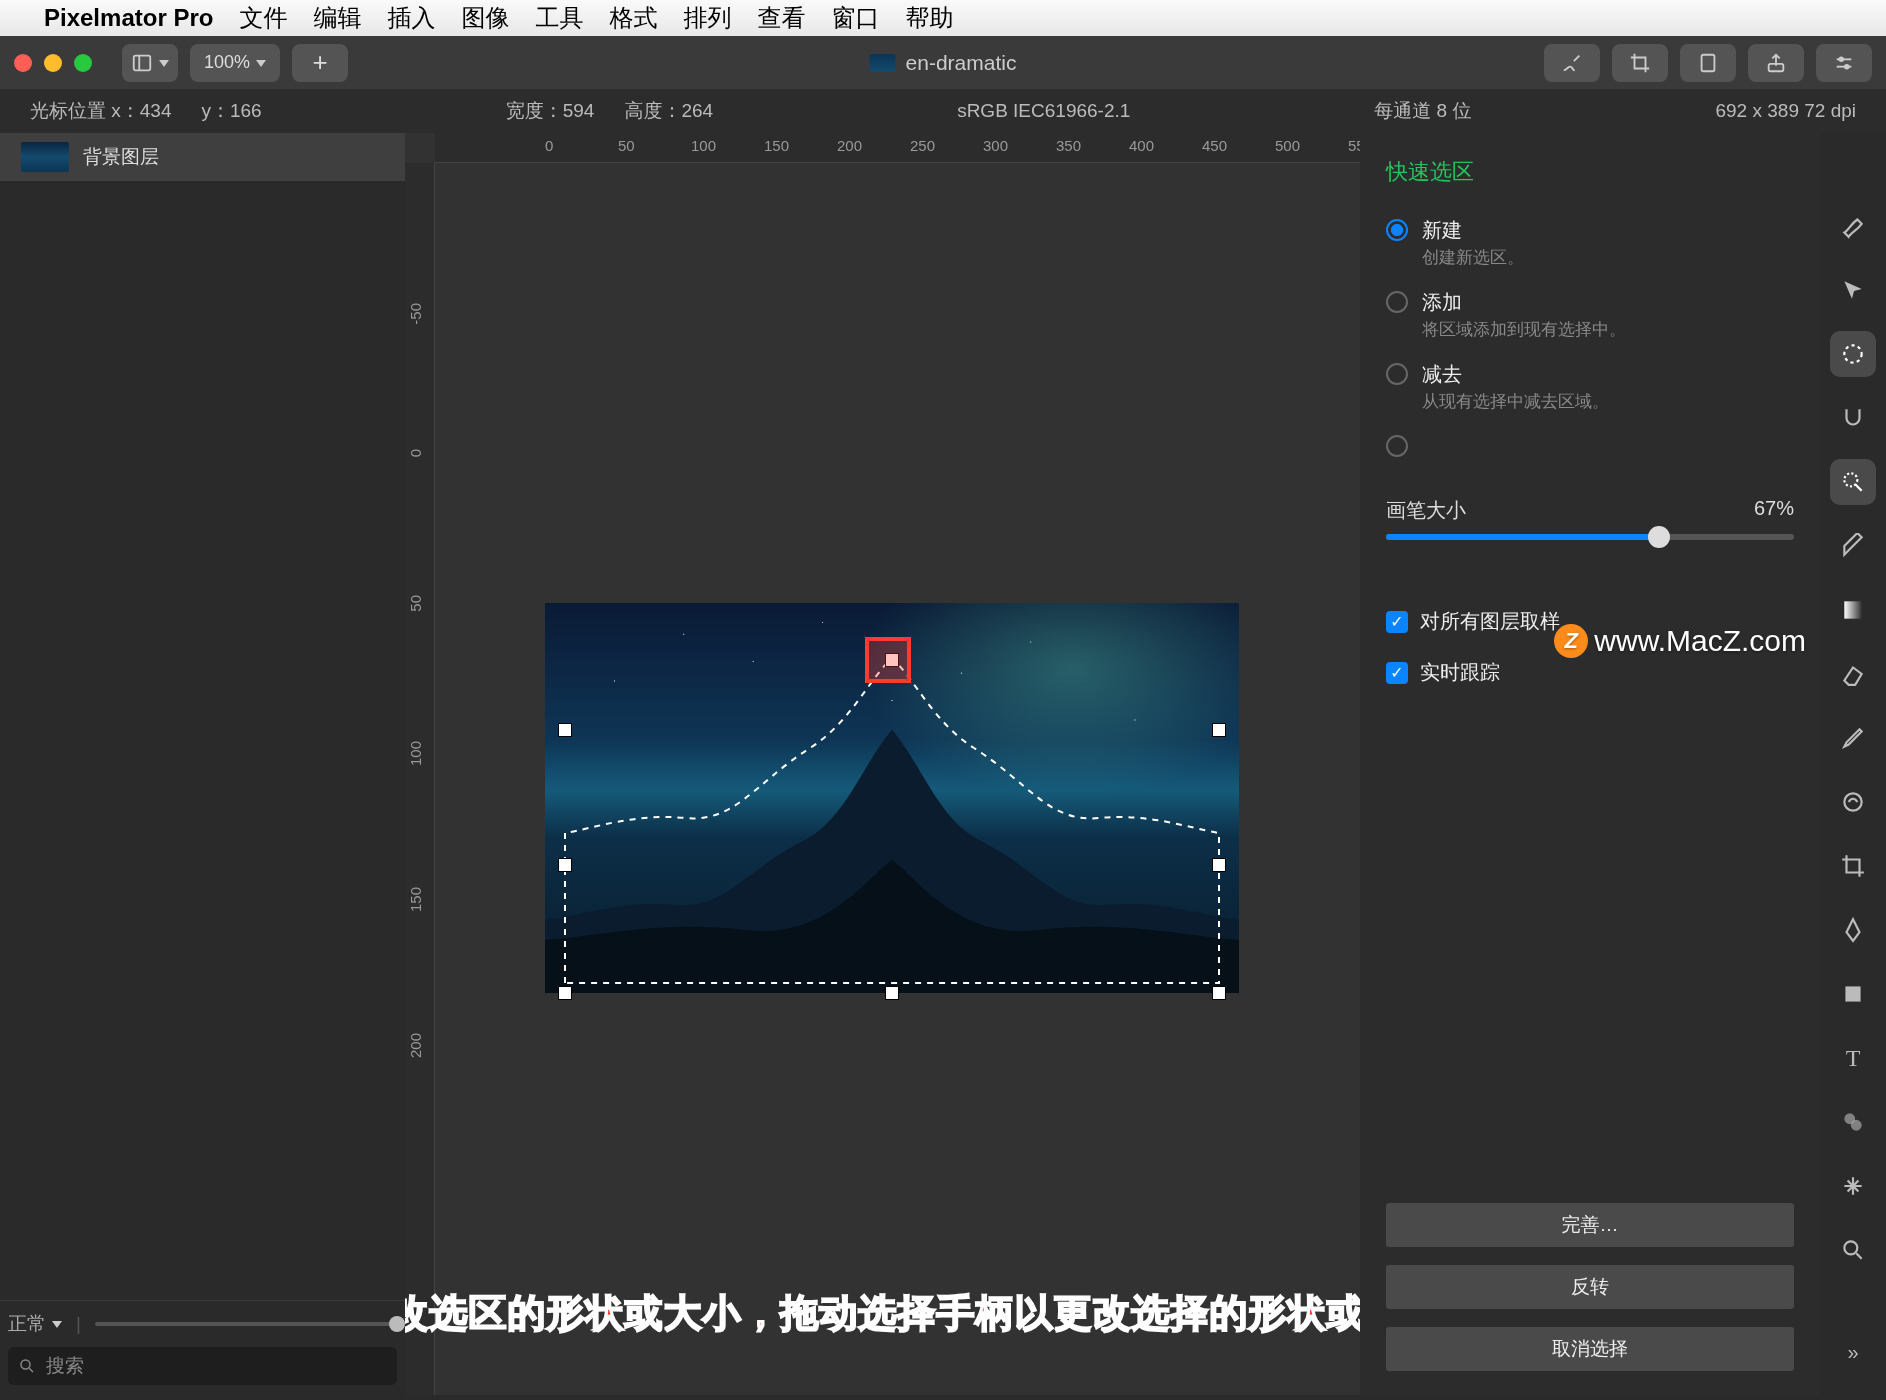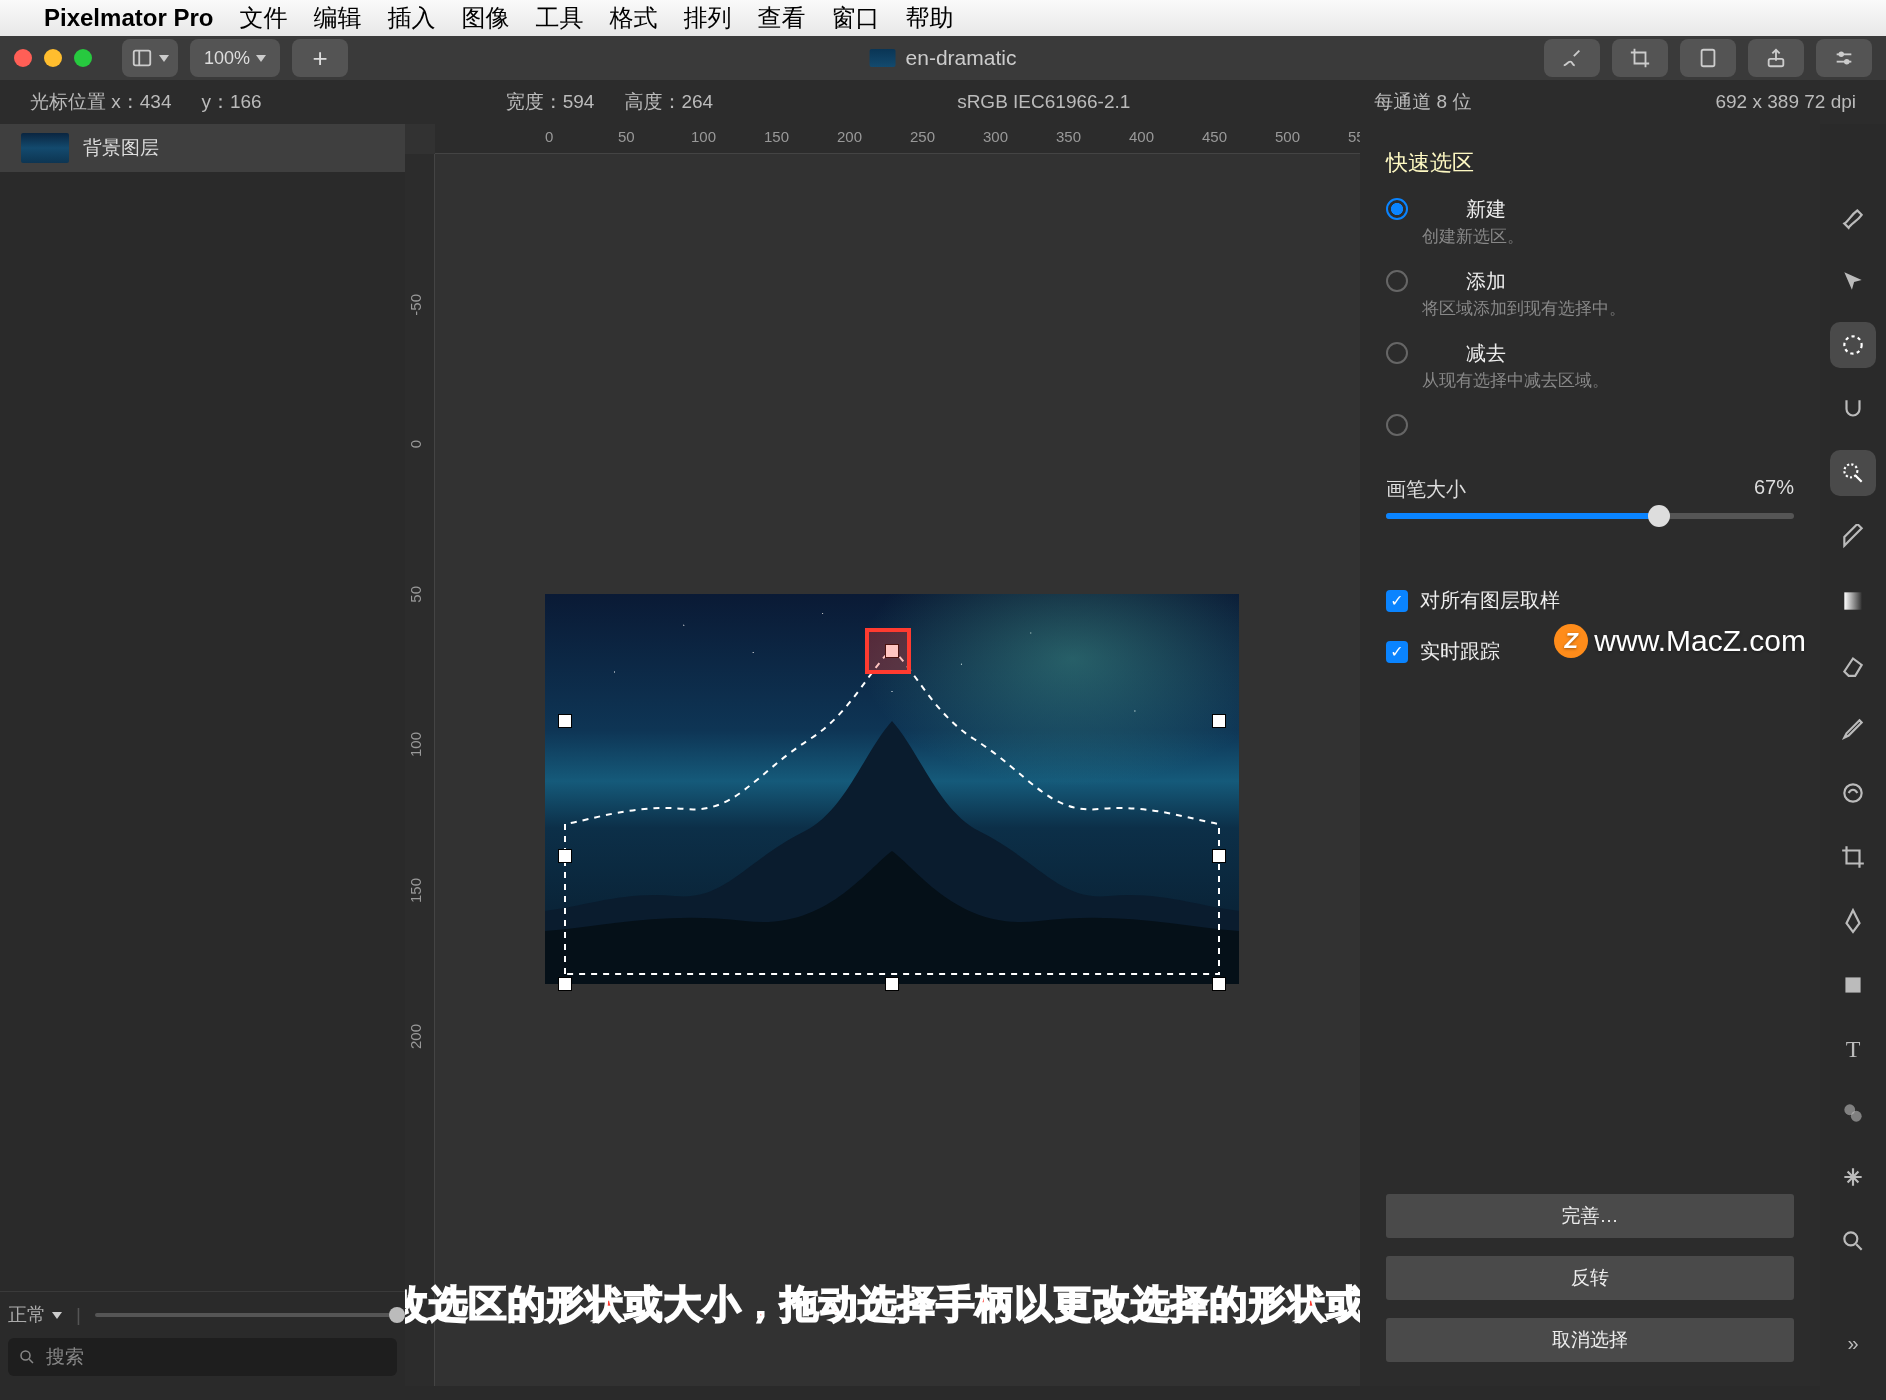--- a/index.html
+++ b/index.html
@@ -5,21 +5,21 @@
 * { margin: 0; padding: 0; box-sizing: border-box; font-family: -apple-system, "PingFang SC", "Helvetica Neue", sans-serif; }
 body { background: #2a2a2a; color: #ddd; width: 1886px; height: 1400px; overflow: hidden; font-size: 19px; }
 
 
 .menubar { height: 36px; background: linear-gradient(#fafafa,#e8e8e8); display: flex; align-items: center; padding: 0 18px; gap: 26px; color: #000; font-size: 24px; }
 .menubar .apple { font-size: 24px; }
 .menubar .appname { font-weight: 700; }
 .menubar span { cursor: default; }
 
 
-.toolbar { height: 44px; background: #3a3a3a; display: flex; align-items: center; padding: 0 14px; position: relative; }
+.toolbar { height: 53px; background: #3a3a3a; display: flex; align-items: center; padding: 0 14px; position: relative; }
 .tl-left { display: flex; align-items: center; gap: 12px; }
 .traffic { display: flex; gap: 12px; margin-right: 18px; }
 .dot { width: 18px; height: 18px; border-radius: 50%; }
 .dot.r { background: #ff5f56; } .dot.y { background: #ffbd2e; } .dot.g { background: #27c93f; }
 .tl-btn { height: 38px; background: #545454; border-radius: 8px; display: flex; align-items: center; justify-content: center; color: #ddd; font-size: 18px; padding: 0 14px; }
 .tl-btn.icon { width: 56px; padding: 0; }
 .tl-title { position: absolute; left: 50%; transform: translateX(-50%); display: flex; align-items: center; gap: 10px; color: #ccc; font-size: 21px; }
 .tl-right { margin-left: auto; display: flex; gap: 12px; }
 
 
@@ -54,25 +54,25 @@
 .selection-path { position: absolute; left: 110px; top: 440px; width: 694px; height: 390px; pointer-events: none; }
 .selection-path path { fill: none; stroke: #fff; stroke-width: 2; stroke-dasharray: 6 6; }
 
 .handle { position: absolute; width: 14px; height: 14px; background: #fff; border: 1px solid #000; }
 .red-sq { position: absolute; width: 46px; height: 46px; border: 4px solid #ff3b30; background: rgba(255,59,48,0.3); }
 
 .caption { position: absolute; bottom: 56px; left: 50%; transform: translateX(-50%); font-size: 38px; font-weight: 700; color: #ff3b30; -webkit-text-stroke: 2px #fff; white-space: nowrap; letter-spacing: 1px; }
 
 
 .panel-right { width: 460px; background: #2c2c2c; padding: 24px 26px; display: flex; flex-direction: column; gap: 14px; position: relative; }
-.panel-title { font-size: 22px; color: #fef9c3; margin-bottom: 4px; }
+.panel-title { font-size: 22px; color: #22c55e; margin-bottom: 16px; }
 .mode-opt { display: flex; align-items: flex-start; gap: 14px; margin-bottom: 6px; }
 .radio { width: 22px; height: 22px; border-radius: 50%; border: 2px solid #666; flex-shrink: 0; margin-top: 2px; }
 .radio.on { border-color: #0a84ff; background: radial-gradient(circle, #0a84ff 45%, transparent 50%); }
-.mode-opt .txt .t { color: #eee; font-size: 20px; margin-left: 44px; }
+.mode-opt .txt .t { color: #eee; font-size: 20px; }
 .mode-opt .txt .d { color: #888; font-size: 17px; margin-top: 2px; }
 .slider-row { margin-top: 20px; }
 .slider-row .lbl { display: flex; justify-content: space-between; color: #ddd; font-size: 20px; margin-bottom: 10px; }
 .slider { position: relative; height: 6px; background: #555; border-radius: 3px; }
 .slider .fill { position: absolute; left: 0; top: 0; bottom: 0; background: #0a84ff; border-radius: 3px; }
 .slider .knob { position: absolute; top: 50%; width: 22px; height: 22px; background: #ddd; border-radius: 50%; transform: translate(-50%,-50%); }
 .check-row { display: flex; align-items: center; gap: 12px; color: #eee; font-size: 20px; margin-top: 10px; }
 .check { width: 22px; height: 22px; background: #0a84ff; border-radius: 4px; display: flex; align-items: center; justify-content: center; color: #fff; font-size: 16px; }
 .panel-btn { height: 44px; background: #4a4a4a; border-radius: 3px; display: flex; align-items: center; justify-content: center; color: #eee; font-size: 19px; margin-top: 8px; }
 .panel-bottom { margin-top: auto; display: flex; flex-direction: column; gap: 10px; }

